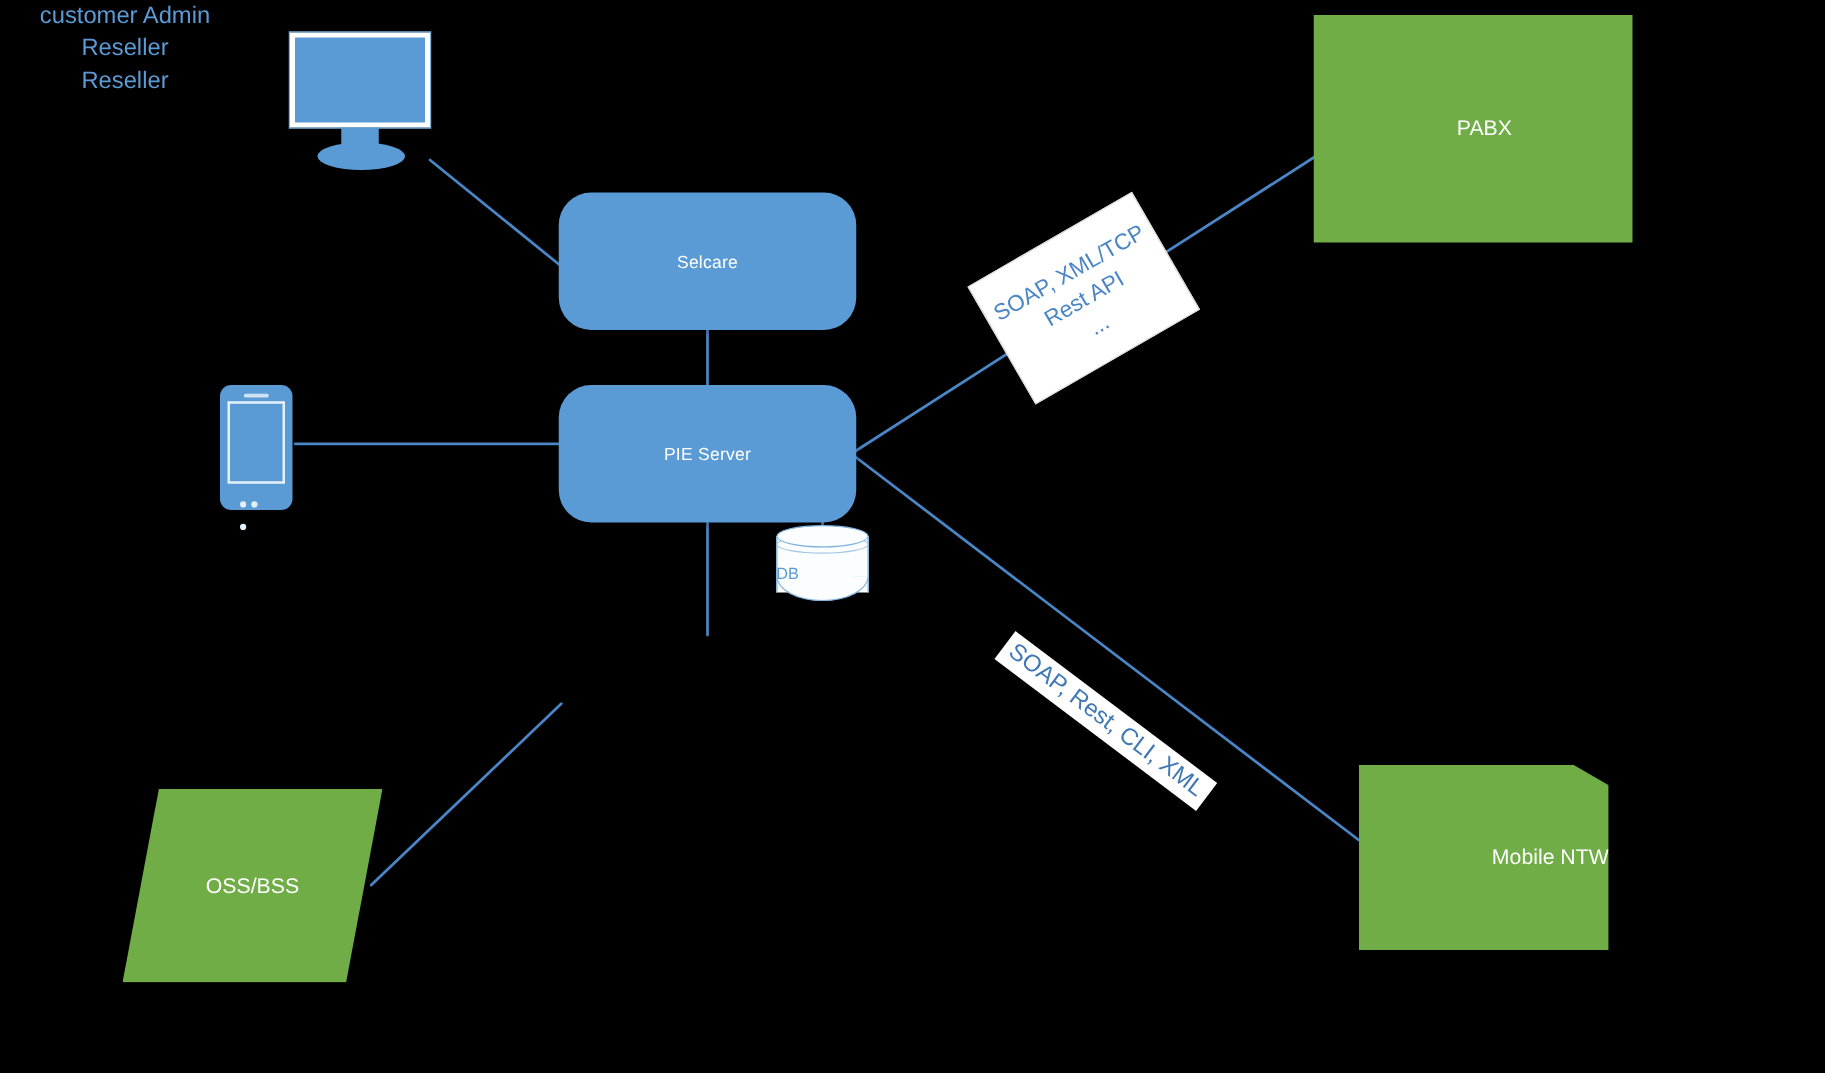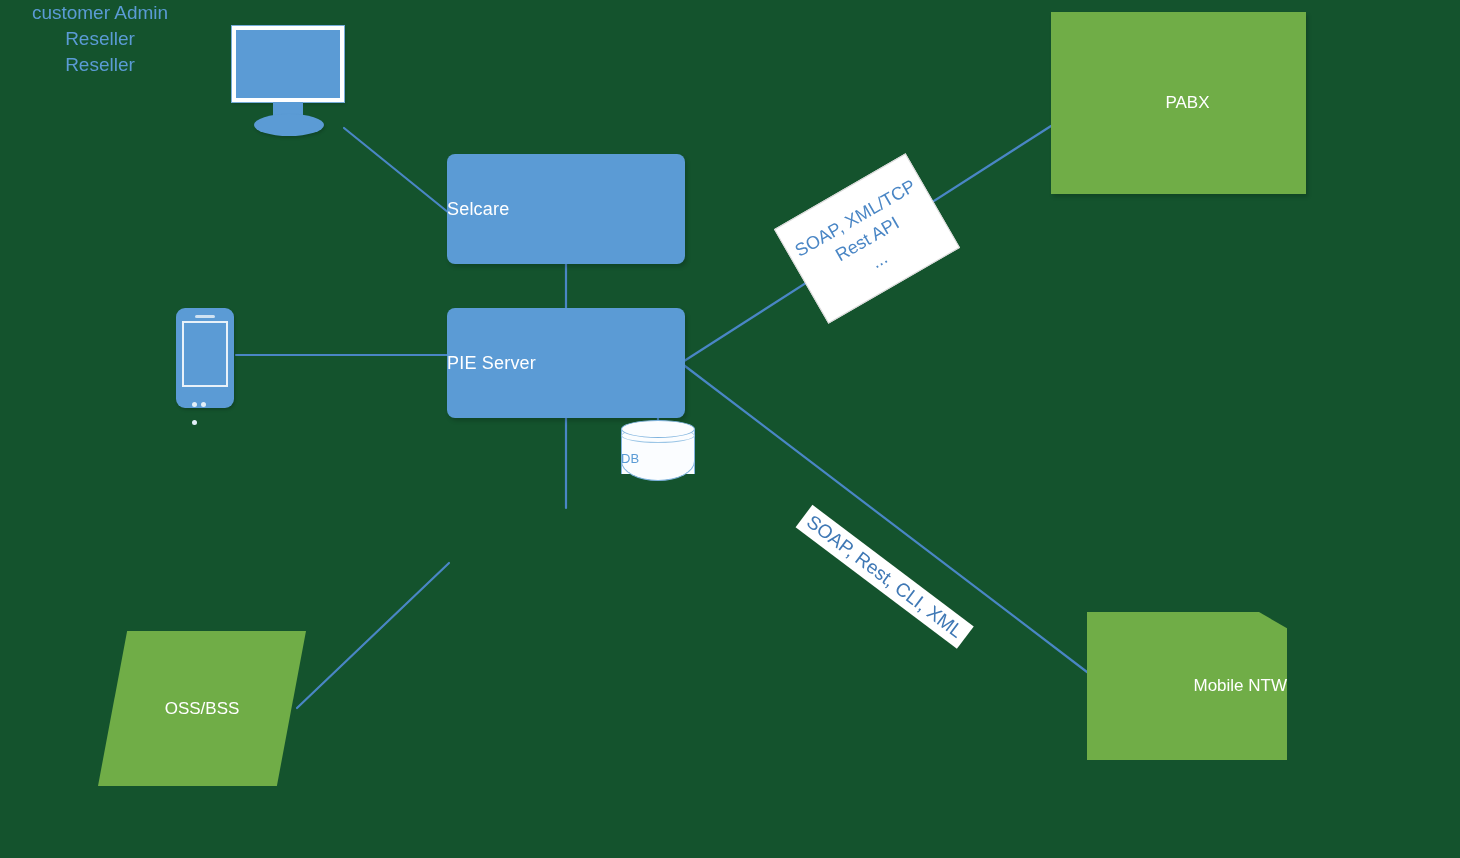--- a/index.html
+++ b/index.html
@@ -7,21 +7,21 @@
     padding: 0;
     background: #ffffff;
   }
   body {
     font-family: "Liberation Sans", sans-serif;
   }
   #canvas {
     position: relative;
     width: 1460px;
     height: 858px;
-    background: #14532d;
+    background: #000000;
     overflow: hidden;
   }
   #wires {
     position: absolute;
     left: 0;
     top: 0;
     width: 1460px;
     height: 858px;
     pointer-events: none;
   }
@@ -37,27 +37,27 @@
     font-size: 19px;
     line-height: 26px;
     font-family: "Liberation Sans", sans-serif;
   }
   .actor-text div { white-space: nowrap; }
 
   
   .proc {
     position: absolute;
     background: #5B9BD5;
-    border-radius: 8px;
+    border-radius: 26px;
     box-shadow: 2px 3px 4px rgba(0,0,0,0.18);
     color: #ffffff;
-    font-size: 18px;
-    display: flex;
-    align-items: center;
-    justify-content: flex-start;
+    font-size: 14px;
+    display: flex;
+    align-items: center;
+    justify-content: center;
     letter-spacing: 0.2px;
   }
 
   
   .green-rect {
     position: absolute;
     background: #70AD47;
     box-shadow: 2px 3px 4px rgba(0,0,0,0.18);
     color: #ffffff;
     font-size: 17px;

